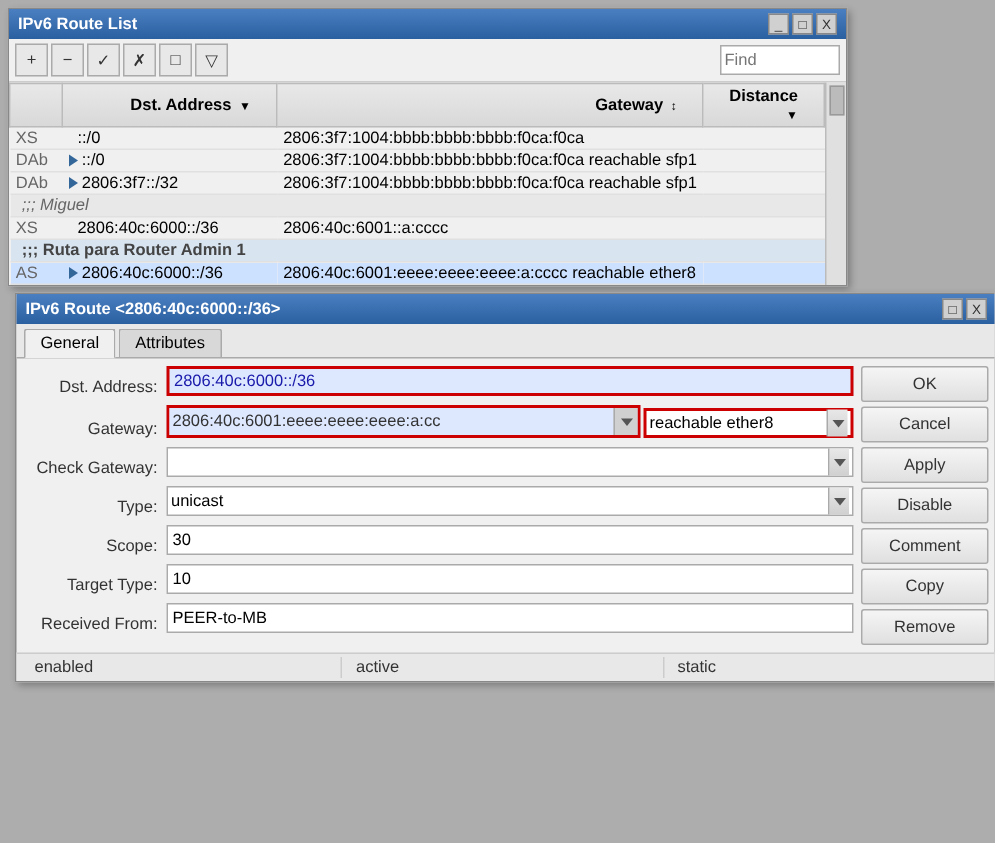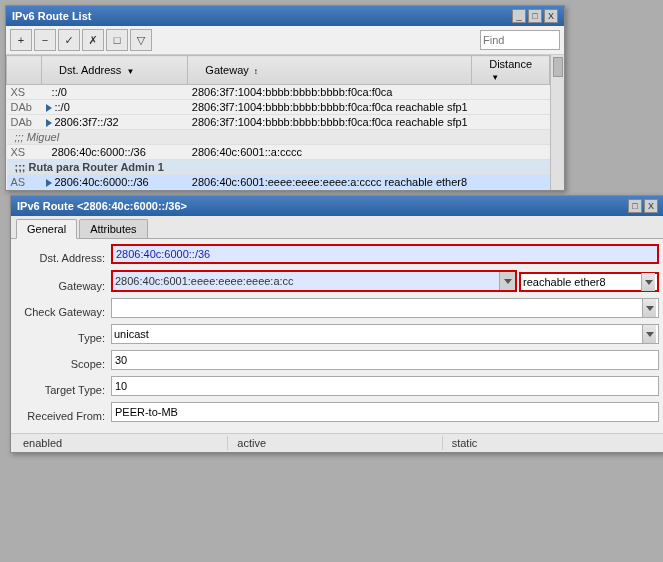--- a/index.html
+++ b/index.html
@@ -59,22 +59,22 @@
       padding: 1px 2px;
       color: #888;
     }
 
     
     .route-table { width: 100%; border-collapse: collapse; }
     .route-table th {
       background: linear-gradient(to bottom, #e8e8e8, #d8d8d8);
       border: 1px solid #bbb;
       padding: 2px 17px;
-      text-align: left;
-      font-weight: normal;
+      text-align: right;
+      font-weight: bold;
       cursor: pointer;
     }
     .route-table td {
       border-bottom: 1px solid #e0e0e0;
       padding: 1px 4px;
       white-space: nowrap;
       overflow: hidden;
     }
     .row-selected { background: #cce0ff !important; }
     .row-category { background: #e8e8e8; color: #666; font-style: italic; }
@@ -347,20 +347,29 @@
         <span class="form-label">Target Type:</span>
         <input type="text" class="form-input" value="10" style="flex: 1 1 0%;">
       </div>
 
       <div class="form-group">
         <span class="form-label">Received From:</span>
         <input type="text" class="form-input" value="PEER-to-MB" style="flex: 1 1 0%;">
       </div>
     </div>
 
+    <div class="form-right">
+      <div class="action-btn">OK</div>
+      <div class="action-btn">Cancel</div>
+      <div class="action-btn">Apply</div>
+      <div class="action-btn">Disable</div>
+      <div class="action-btn">Comment</div>
+      <div class="action-btn">Copy</div>
+      <div class="action-btn">Remove</div>
+    </div>
   </div>
 
   <div class="status-bar">
     <div class="status-item">enabled</div>
     <div class="status-item">active</div>
     <div class="status-item">static</div>
   </div>
 </div>
 
 </body></html>

